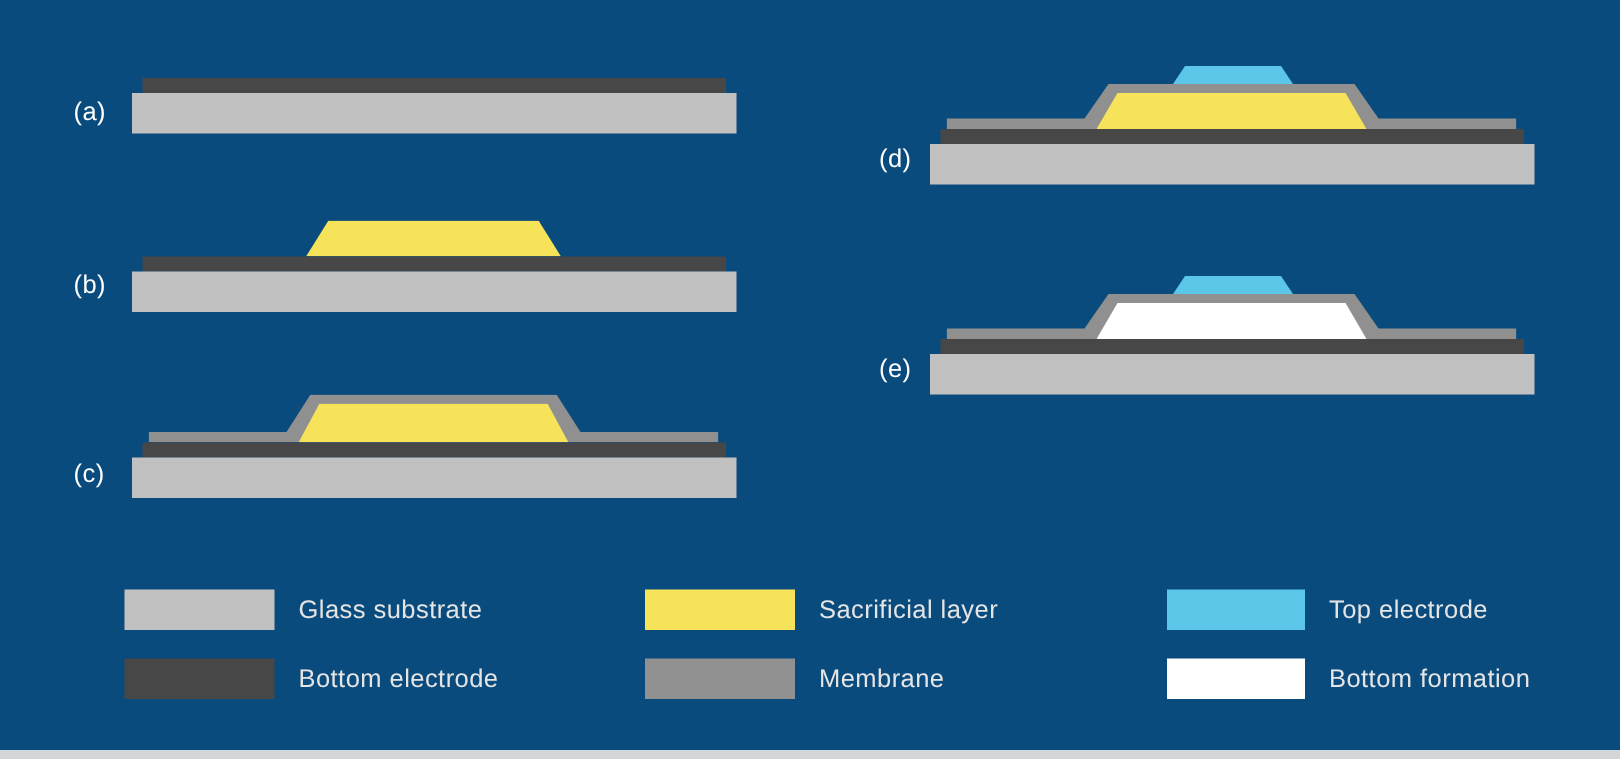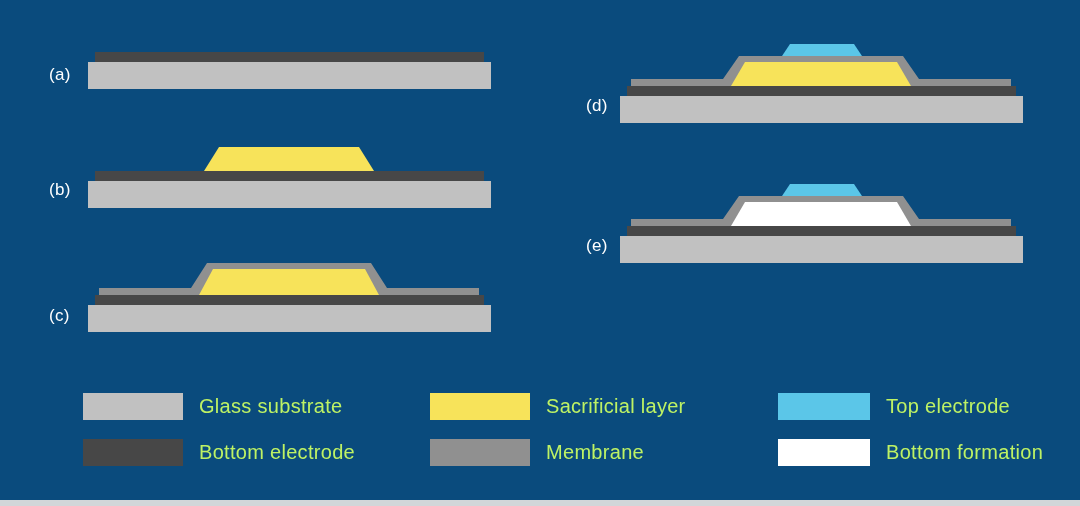--- a/index.html
+++ b/index.html
@@ -56,21 +56,21 @@
   }
 
   .legend-item {
     position: absolute;
     display: flex;
     align-items: center;
     gap: 16px;
   }
   .swatch { width: 100px; height: 27px; flex: 0 0 auto; }
   .swatch.narrow { width: 92px; }
-  .legend-label { color: #bef264; font-size: 20px; letter-spacing: 0.3px; white-space: nowrap; }
+  .legend-label { color: #e5e5e5; font-size: 17px; letter-spacing: 0.3px; white-space: nowrap; }
 
   .bottom-strip {
     position: absolute; left: 0; bottom: 0;
     width: 1080px; height: 6px;
     background: #d2d6d9;
   }
 </style>
 </head>
 <body>
 

